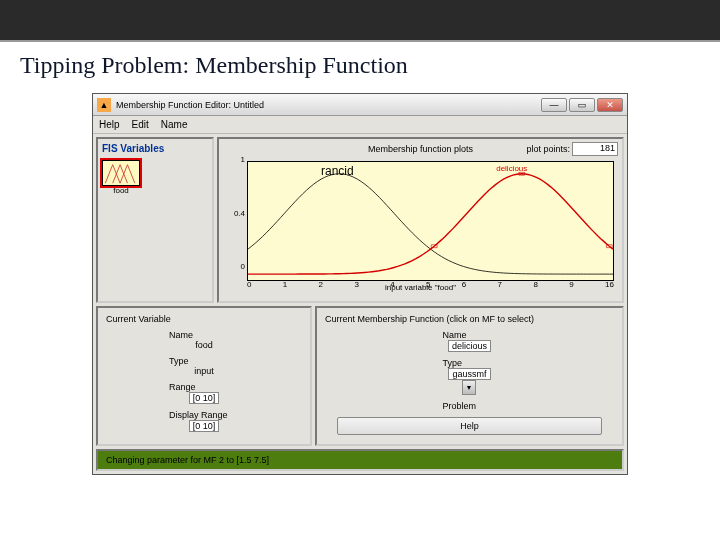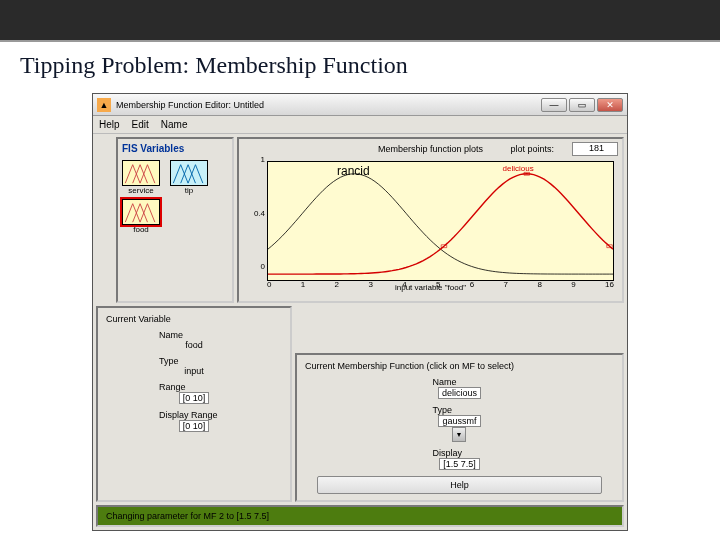--- a/index.html
+++ b/index.html
@@ -8,40 +8,40 @@
   .divider { height: 2px; background: #999; }
   .title { color: #0f172a; font-size: 24px; padding: 10px 20px 14px 20px; font-weight: normal; }
   .app-area { padding: 0 92px; }
   .window { width: 536px; margin: 0 auto; font-family: Tahoma, Arial, sans-serif; font-size: 9px; color: #000; border: 1px solid #555; background: #e4e2dc; position: relative; }
   .titlebar { height: 22px; background: linear-gradient(#f8f8f8, #d8d8d8); border-bottom: 1px solid #999; display: flex; align-items: center; padding: 0 4px; }
   .titlebar .icon { width: 14px; height: 14px; background: #f7a94a; margin-right: 5px; display:flex; align-items:center; justify-content:center; }
   .winbtns { margin-left: auto; display: flex; gap: 2px; }
   .winbtn { width: 26px; height: 14px; background: linear-gradient(#fafafa,#ccc); border: 1px solid #888; border-radius: 2px; display:flex; align-items:center; justify-content:center; font-size:9px; }
   .winbtn.close { background: linear-gradient(#e98,#c55448); color:#fff; }
   .menubar { height: 18px; padding: 0 6px; display: flex; gap: 12px; align-items: center; border-bottom: 1px solid #bbb; font-size: 10px; }
-  .uppergrid { display: flex; height: 172px; margin-left: 20px; }
+  .uppergrid { display: flex; height: 172px; }
   .fispanel { width: 118px; border: 2px inset #ccc; margin: 3px; padding: 4px; background: #e4e2dc; }
   .fispanel .lbl { font-weight: bold; color: #003399; font-size: 10px; margin-bottom: 6px; }
   .varrow { display: flex; gap: 10px; margin-bottom: 4px; }
   .varbox { width: 38px; height: 26px; border: 1px solid #000; background: #fffac0; position: relative; }
   .varbox.sel { outline: 2px solid #d00; }
   .varbox.out { background: #c8f0f8; }
   .varcap { font-size: 8px; text-align:center; }
   .plotpanel { flex:1; border: 2px inset #ccc; margin: 3px 3px 3px 0; background: #e4e2dc; position:relative; }
-  .plotheader { display:flex; justify-content:flex-end; align-items:center; padding:3px 4px; gap:18px; font-size:9px; }
+  .plotheader { display:flex; justify-content:flex-end; align-items:center; padding:3px 4px; gap:2px; font-size:9px; }
   .plotheader .center { position:absolute; left:0; right:0; text-align:center; pointer-events:none; }
-  .plotpts { width:46px; height:14px; border:1px solid #888; background:#fff; text-align:right; padding:0 13px; font-size:9px; }
+  .plotpts { width:46px; height:14px; border:1px solid #888; background:#fff; text-align:right; padding:0 2px; font-size:9px; }
   .chart { position: relative; margin: 2px 8px 2px 28px; height: 120px; background: #fffbd0; border:1px solid #000; }
   .axis-x { position:absolute; left:28px; right:8px; bottom:12px; display:flex; justify-content:space-between; font-size:8px; }
   .axis-y { position:absolute; top:16px; bottom:30px; left:14px; display:flex; flex-direction:column; justify-content:space-between; font-size:8px; text-align:right; width:12px; }
   .axlabel { text-align:center; font-size:8px; margin-top:2px; }
   .lowerpanels { display:flex; }
   .panel { border:2px inset #ccc; margin:0 3px 3px 3px; padding:6px 8px; background:#e4e2dc; }
-  .curvar { width: 196px; font-size:9px; }
-  .curmf { flex:1; margin-left:0; font-size:9px;margin-top:47px; }
+  .curvar { width: 216px; font-size:9px; }
+  .curmf { flex:1; margin-left:0; font-size:9px; }
   .row { display:flex; align-items:center; margin:6px 0;flex-direction:column; }
   .row .k { width:70px; }
   .row .k2 { width:54px; }
   .txtfield { background:#fff; border:1px solid #888; height:15px; padding:0 3px; font-size:9px; display:flex; align-items:center; }
   .txtfield.long { flex:1; }
   .ddbtn { width:14px; height:15px; background:linear-gradient(#eee,#bbb); border:1px solid #888; margin-left:-1px; display:flex; align-items:center; justify-content:center; font-size:7px; }
   .btnrow { display:flex; gap:32px; justify-content:space-between; margin-top:6px; padding:0 12px; }
   .btn { flex:1; height:18px; background:linear-gradient(#f4f4f4,#ddd); border:1px solid #888; border-radius:2px; font-size:9px; display:flex; align-items:center; justify-content:center; }
   .status { border:2px inset #ccc; margin:0 3px 3px 3px; padding:4px 8px; font-size:9px; background:#4d7c0f; }
   svg.mini { position:absolute; top:0; left:0; width:100%; height:100%; }
@@ -68,38 +68,20 @@
 
   <div class="menubar">
     <span>Help</span>
     <span>Edit</span>
     <span>Name</span>
   </div>
 
   <div class="uppergrid">
     <div class="fispanel">
       <div class="lbl">FIS Variables</div>
-      <div class="varrow">
-        <div>
-          <div class="varbox">
-            <svg class="mini" viewBox="0 0 38 26">
-                  <path d="M2 24 L10 4 L18 24 M10 24 L18 4 L26 24 M18 24 L26 4 L34 24" stroke="#c44" fill="none" stroke-width="1"></path>
-                </svg>
-          </div>
-          <div class="varcap">service</div>
-        </div>
-        <div>
-          <div class="varbox out">
-            <svg class="mini" viewBox="0 0 38 26">
-                  <path d="M2 24 L10 4 L18 24 M10 24 L18 4 L26 24 M18 24 L26 4 L34 24" stroke="#06a" fill="none" stroke-width="1"></path>
-                </svg>
-          </div>
-          <div class="varcap">tip</div>
-        </div>
-      </div>
       <div class="varrow">
         <div>
           <div class="varbox sel">
             <svg class="mini" viewBox="0 0 38 26">
                   <path d="M2 24 L10 4 L18 24 M10 24 L18 4 L26 24 M18 24 L26 4 L34 24" stroke="#c44" fill="none" stroke-width="1"></path>
                 </svg>
           </div>
           <div class="varcap">food</div>
         </div>
       </div>
@@ -169,22 +151,21 @@
       <div class="row">
             <span class="k2">Name</span>
             <div class="txtfield long">delicious</div>
           </div>
       <div class="row">
             <span class="k2">Type</span>
             <div class="txtfield long">gaussmf</div>
             <div class="ddbtn">▼</div>
           </div>
       <div class="row">
-            <span class="k2">Display</span>
-            <div class="txtfield long">[1.5 7.5]</div>
+            <span class="k2">Problem</span>
           </div>
       <div class="btnrow">
         <div class="btn">Help</div>
       </div>
     </div>
   </div>
 
   <div class="status">Changing parameter for MF 2 to  [1.5 7.5]</div>
 
 </div>

